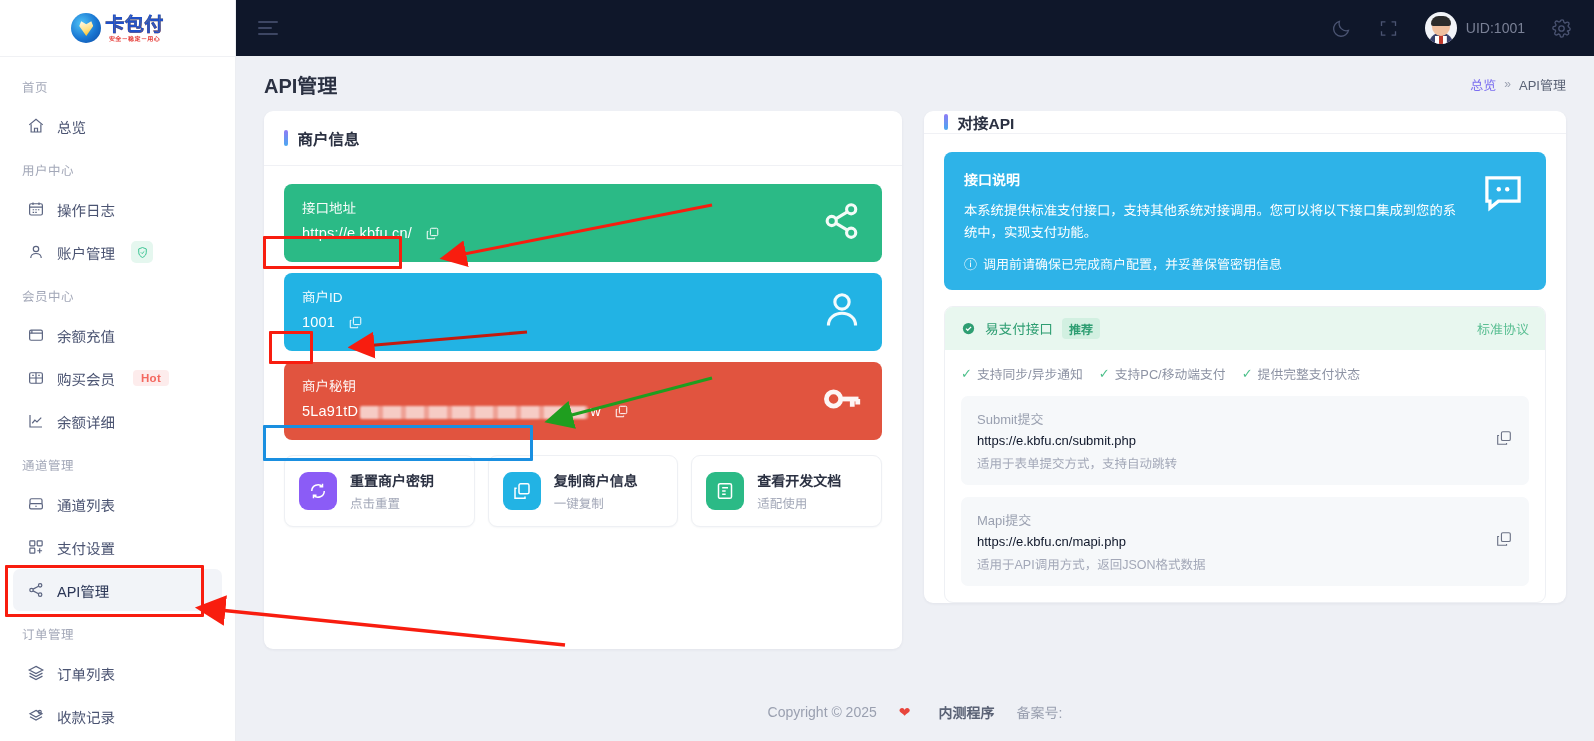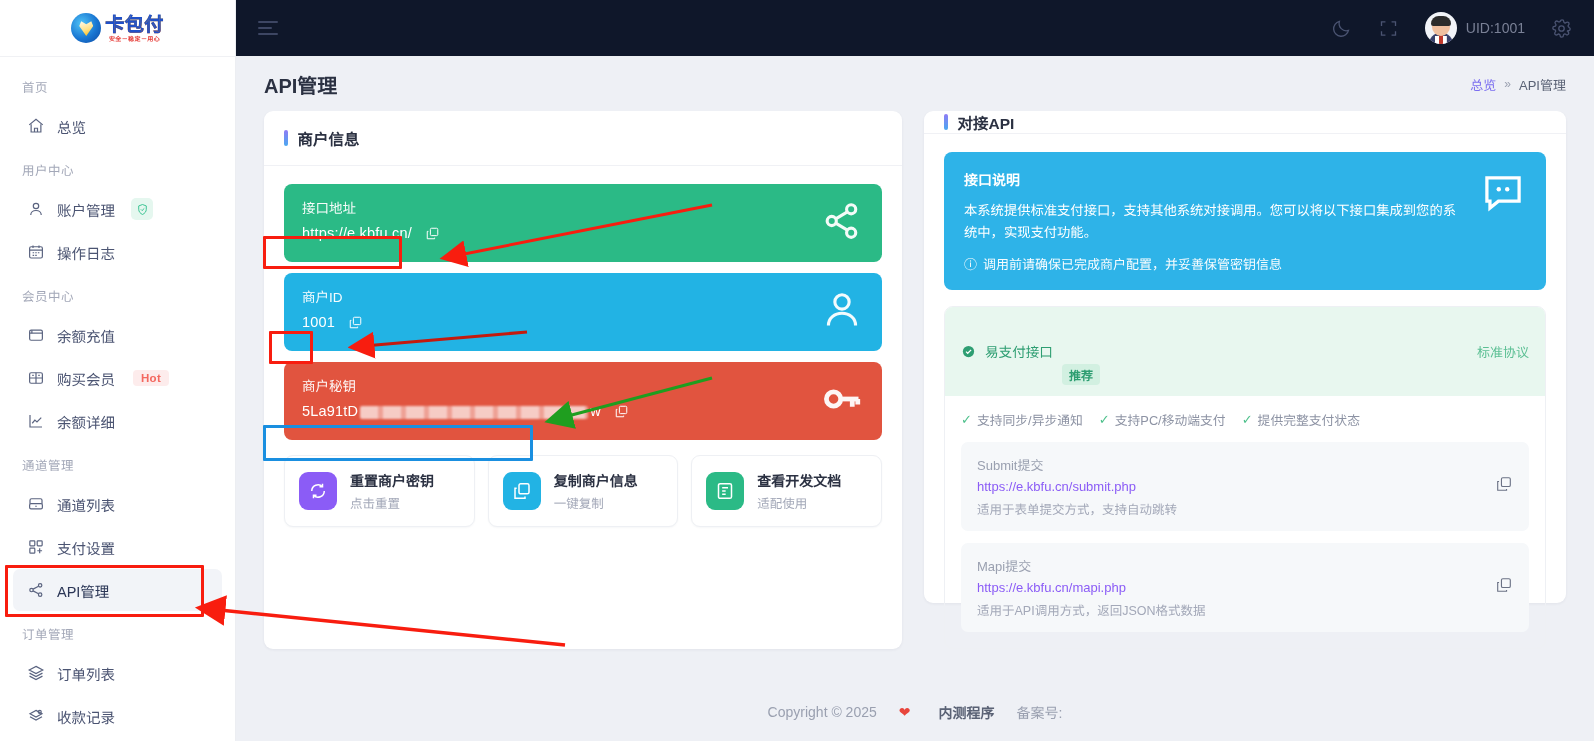--- a/index.html
+++ b/index.html
@@ -167,34 +167,34 @@
   .notice-tip { font-size: 13px; opacity: .97; display: flex; align-items: center; gap: 6px; }
   .notice-ico svg { width: 46px; height: 46px; stroke: #fff; fill: none; stroke-width: 1.7; }
 
   .api-group { border: 1px solid #eef0f4; border-radius: 9px; margin-top: 16px; overflow: hidden; }
   .api-group-head {
     background: #e8f7ef; padding: 11px 16px; display: flex; align-items: center; gap: 9px;
   }
   .dot-check { width: 15px; height: 15px; flex: 0 0 15px; }
   .dot-check svg { width: 15px; height: 15px; }
   .ag-name { font-size: 13.6px; color: #2e9e72; font-weight: 500; }
-  .ag-tag { background: #d2f0e1; color: #2e9e72; font-size: 12px; font-weight: 700; padding: 2px 7px; border-radius: 4px; margin-top: 46px; }
+  .ag-tag { background: #d2f0e1; color: #2e9e72; font-size: 12px; font-weight: 700; padding: 2px 7px; border-radius: 4px; }
   .ag-right { margin-left: auto; font-size: 13px; color: #5bbf93; }
   .api-group-body { padding: 14px 16px 16px; }
   .feats { display: flex; gap: 16px; font-size: 12.8px; color: #8d93a4; margin-bottom: 13px; flex-wrap: wrap; }
   .feat { display: flex; align-items: center; gap: 5px; }
   .feat .tick { color: #4dc08b; font-size: 13px; font-weight: 700; }
   .endpoint {
     background: #f6f8fa; border-radius: 7px; padding: 13px 16px; margin-bottom: 12px;
     display: flex; align-items: center; gap: 0;
   }
   .endpoint:last-child { margin-bottom: 0; }
   .ep-text { flex: 1; display: flex; flex-direction: column; gap: 5px; }
   .ep-name { font-size: 13px; color: #9aa0b0; }
-  .ep-url { font-size: 13px; color: #8b5cf6; }
+  .ep-url { font-size: 13px; color: #0f172a; }
   .ep-desc { font-size: 12.5px; color: #a3a8b8; }
   .ep-copy { cursor: pointer; }
   .ep-copy svg { width: 18px; height: 18px; stroke: #6a7governo; }
   .ep-copy svg { stroke: #6b7285; fill: none; stroke-width: 1.5; }
 
   
   .footer {
     height: 58px; flex: 0 0 58px; display: flex; align-items: center; justify-content: center;
     font-size: 14px; color: #9aa0b0; gap: 22px; background: #eef0f5;
   }
@@ -233,41 +233,41 @@
               <path d="M10 20v-5h4v5"></path>
             </svg>
         </span>
         <span>总览</span>
       </div>
 
       <div class="nav-group">用户中心</div>
       <div class="nav-item">
         <span class="nav-ico">
           <svg viewBox="0 0 24 24">
-              <circle cx="12" cy="8" r="3.6"></circle>
-              <path d="M5 20c0-3.6 3.1-6 7-6s7 2.4 7 6"></path>
-            </svg>
-        </span>
-        <span>账户管理</span>
-        <span class="badge-shield">
-          <svg viewBox="0 0 24 24">
-              <path d="M12 2.8l7 2.6v6.2c0 4.4-3 7.8-7 9.6-4-1.8-7-5.2-7-9.6V5.4z"></path>
-              <path d="M9 11.8l2.2 2.2L15.3 10"></path>
-            </svg>
-        </span>
-      </div>
-      <div class="nav-item">
-        <span class="nav-ico">
-          <svg viewBox="0 0 24 24">
               <rect x="3.5" y="5" width="17" height="15" rx="2"></rect>
               <path d="M3.5 9.5h17M8 3.2v3.4M16 3.2v3.4"></path>
               <path d="M7.5 13h2M11 13h2M14.5 13h2M7.5 16.4h2M11 16.4h2"></path>
             </svg>
         </span>
         <span>操作日志</span>
+      </div>
+      <div class="nav-item">
+        <span class="nav-ico">
+          <svg viewBox="0 0 24 24">
+              <circle cx="12" cy="8" r="3.6"></circle>
+              <path d="M5 20c0-3.6 3.1-6 7-6s7 2.4 7 6"></path>
+            </svg>
+        </span>
+        <span>账户管理</span>
+        <span class="badge-shield">
+          <svg viewBox="0 0 24 24">
+              <path d="M12 2.8l7 2.6v6.2c0 4.4-3 7.8-7 9.6-4-1.8-7-5.2-7-9.6V5.4z"></path>
+              <path d="M9 11.8l2.2 2.2L15.3 10"></path>
+            </svg>
+        </span>
       </div>
 
       <div class="nav-group">会员中心</div>
       <div class="nav-item">
         <span class="nav-ico">
           <svg viewBox="0 0 24 24">
               <rect x="3.5" y="5.5" width="17" height="13.5" rx="2"></rect>
               <path d="M3.5 9.5h17"></path>
               <path d="M6.5 5.5v4"></path>
             </svg>

